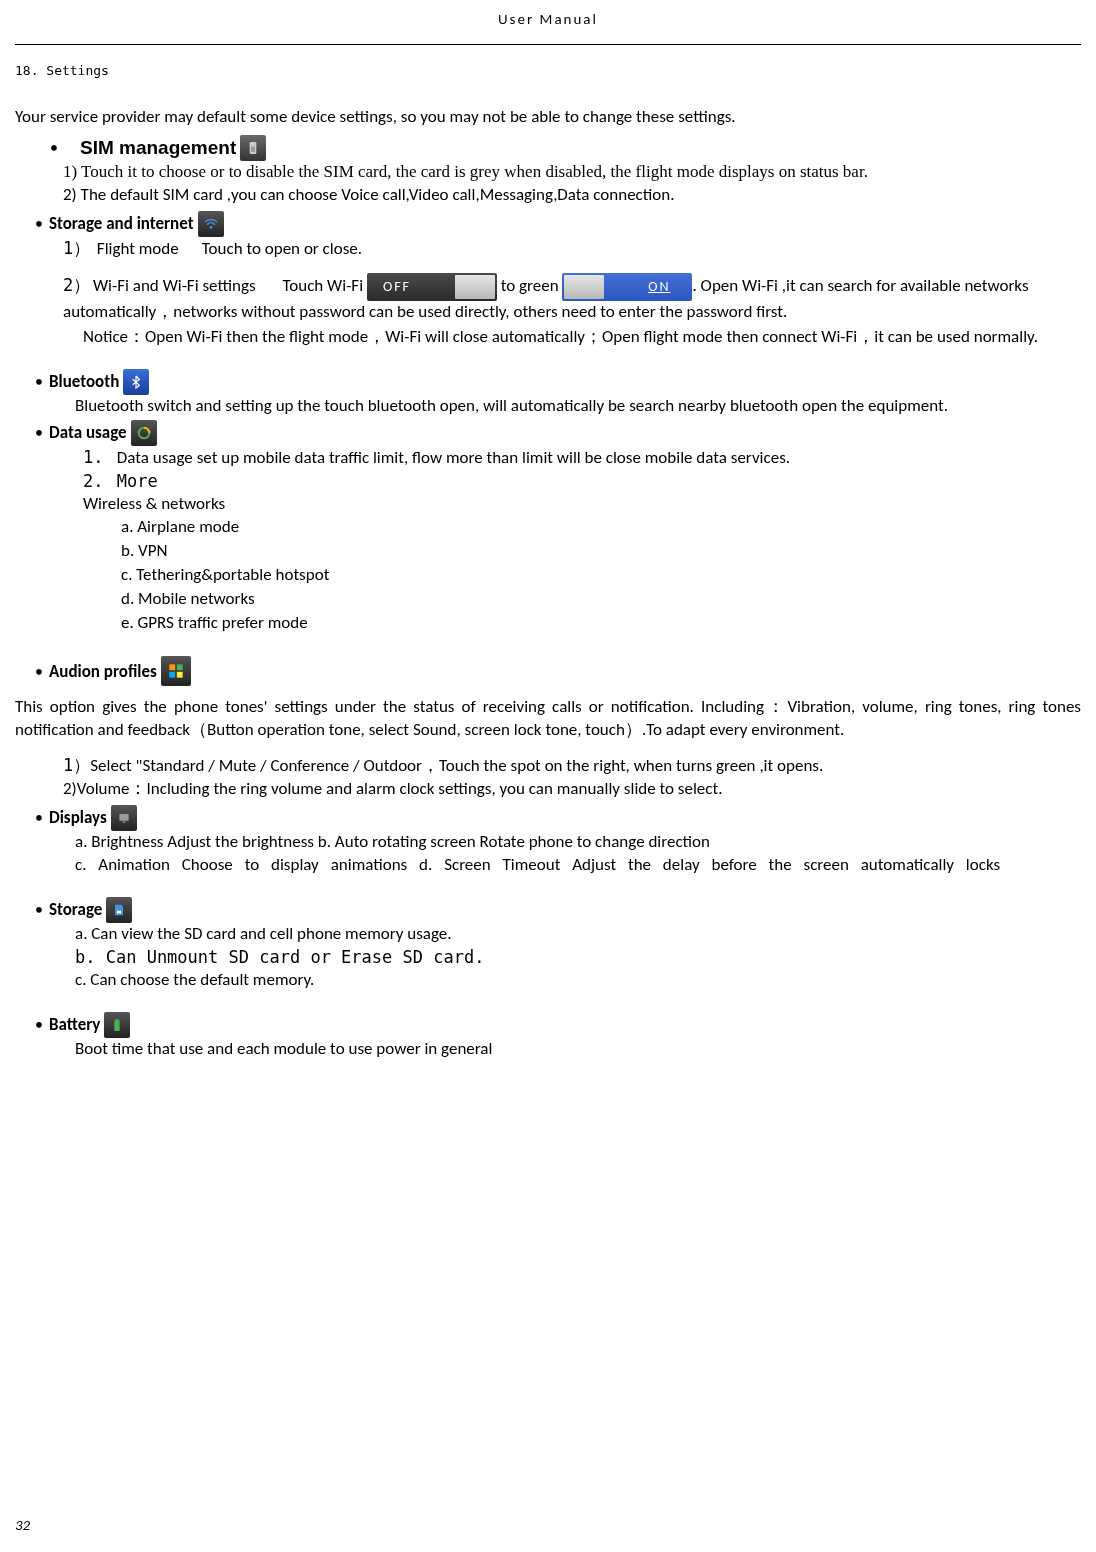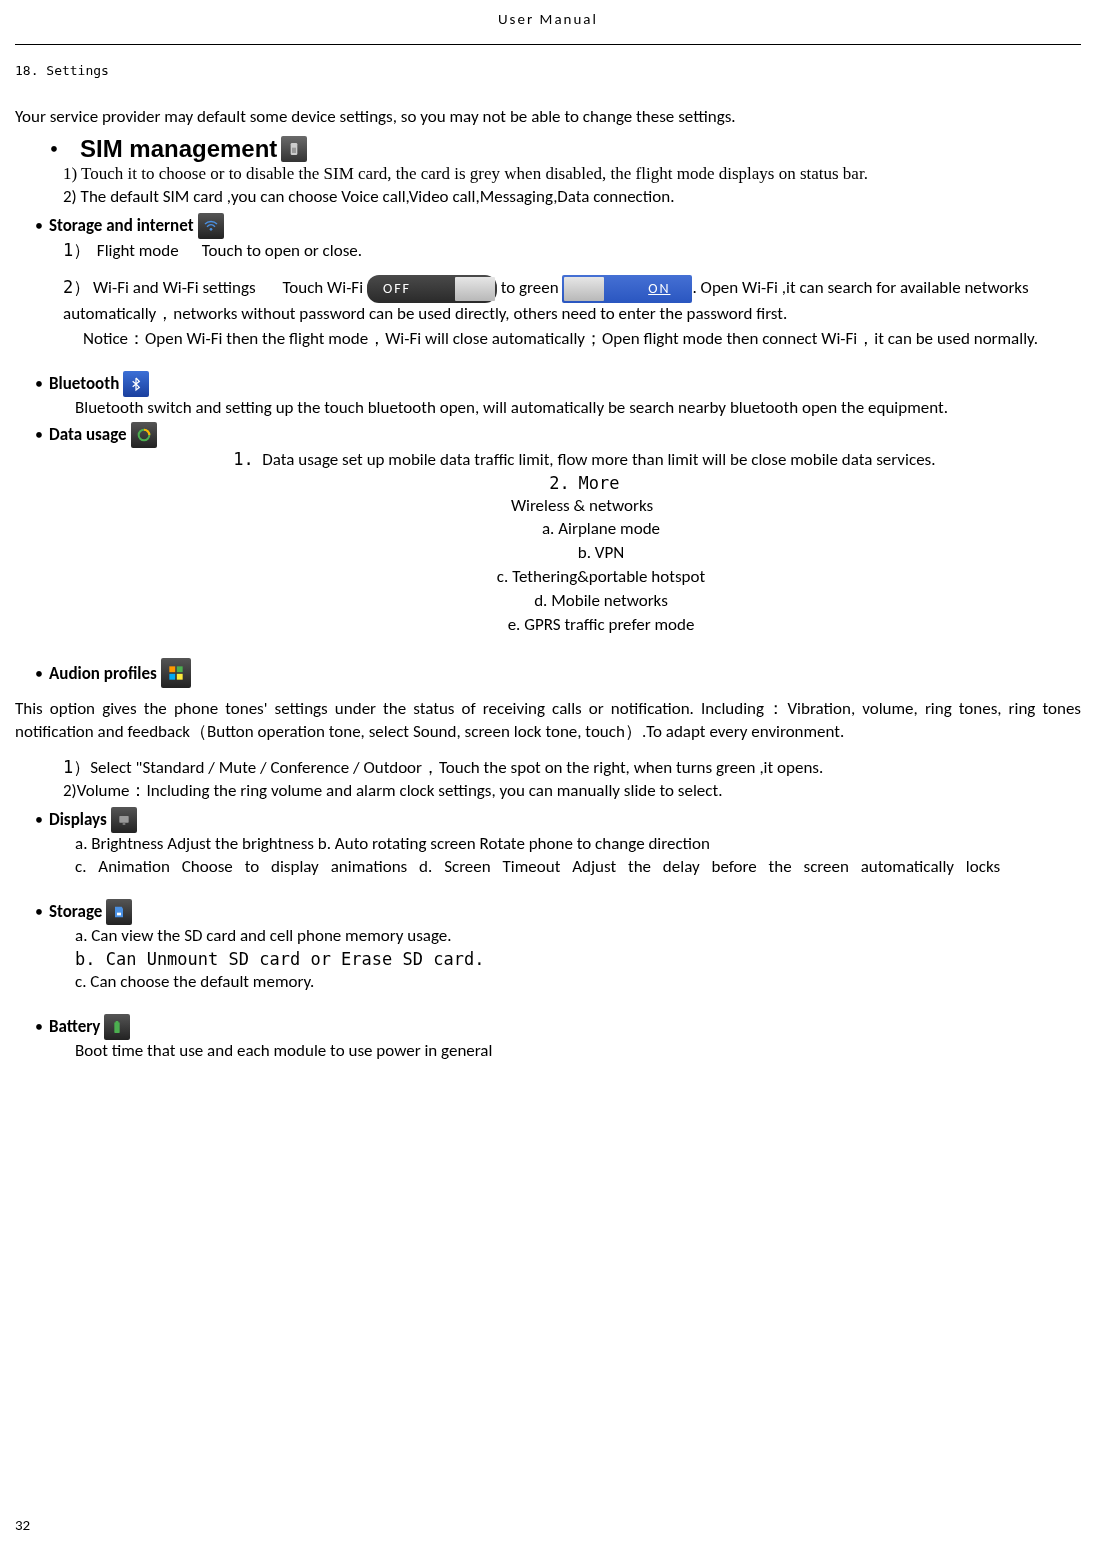--- a/index.html
+++ b/index.html
@@ -13,56 +13,56 @@
       background: #fff;
       position: relative;
     }
     .header { text-align: center; font-size: 15px; letter-spacing: 2px; margin-bottom: 16px; }
     .hr-line { border: none; border-top: 1px solid #000; margin-bottom: 18px; }
     .section-title { font-family: 'SimSun', monospace; font-size: 13px; font-weight: normal; margin-bottom: 28px; }
     .intro { margin-bottom: 6px; }
     .bullet-row { display: flex; align-items: center; margin-left: 35px; }
     .bullet-sym { font-size: 16px; margin-right: 22px; }
     .bullet-label { font-weight: bold; font-size: 17px; }
-    .bullet-label.big { font-family: Arial, sans-serif; font-size: 24px; }
+    .bullet-label.big { font-family: Arial, sans-serif; font-size: 19px; }
     .icon {
       width: 26px; height: 26px; display: inline-flex; align-items: center; justify-content: center;
       border-radius: 2px; margin-left: 4px; vertical-align: middle;
       background: #383838;
     }
     .icon-inner { width: 16px; height: 16px; }
     .sub-para { margin-left: 48px; margin-bottom: 2px; }
     .sub-list { margin-left: 48px; margin-bottom: 2px; }
-    .sub-list-alpha { margin-left: 106px; margin-bottom: 1px; text-align: center; }
+    .sub-list-alpha { margin-left: 106px; margin-bottom: 1px; }
     .num-label { font-family: 'SimSun', monospace; display: inline-block; width: 30px; }
     .full-block { margin-bottom: 12px; text-align: justify; }
     .bluetooth-txt { margin-left: 60px; text-align: justify; }
     .mono { font-family: 'SimSun', monospace; }
     .toggle-off, .toggle-on {
       display: inline-block; width: 130px; height: 28px; vertical-align: middle;
       position: relative; border-radius: 2px;
     }
-    .toggle-off { background: linear-gradient(#4a4a4a, #2a2a2a); border-radius: 12px; }
+    .toggle-off { background: linear-gradient(#4a4a4a, #2a2a2a); }
     .toggle-on { background: linear-gradient(#4570d4, #2a56c0); }
     .toggle-off::after, .toggle-on::after {
       content: ''; position: absolute; top: 2px; width: 40px; height: 24px;
       background: linear-gradient(#e6e6e6, #b8b8b8); border-radius: 1px;
     }
     .toggle-off::after { right: 2px; }
     .toggle-on::after { left: 2px; }
     .toggle-off span, .toggle-on span {
       position: absolute; top: 5px; color: #fff; font-size: 14px; letter-spacing: 2px;
     }
     .toggle-off span { left: 16px; }
     .toggle-on span { right: 22px; text-decoration: underline; }
     .spacer { height: 20px; }
     .spacer-sm { height: 10px; }
-    .page-num { position: absolute; bottom: 18px; left: 15px; font-size: 15px; }
+    .page-num { position: absolute; bottom: 18px; left: 15px; font-size: 15px; font-style: italic; }
     .pl60 { padding-left: 60px; }
-    .pl68 { padding-left: 68px; text-align: center; }
+    .pl68 { padding-left: 68px; }
     .justify { text-align: justify; }
     .word-space-lg { word-spacing: 8px; }
     .line { line-height: 1.35; }
   </style>
 </head>
 <body>
 
 <div class="header">User    Manual</div>
 <hr class="hr-line">
 

